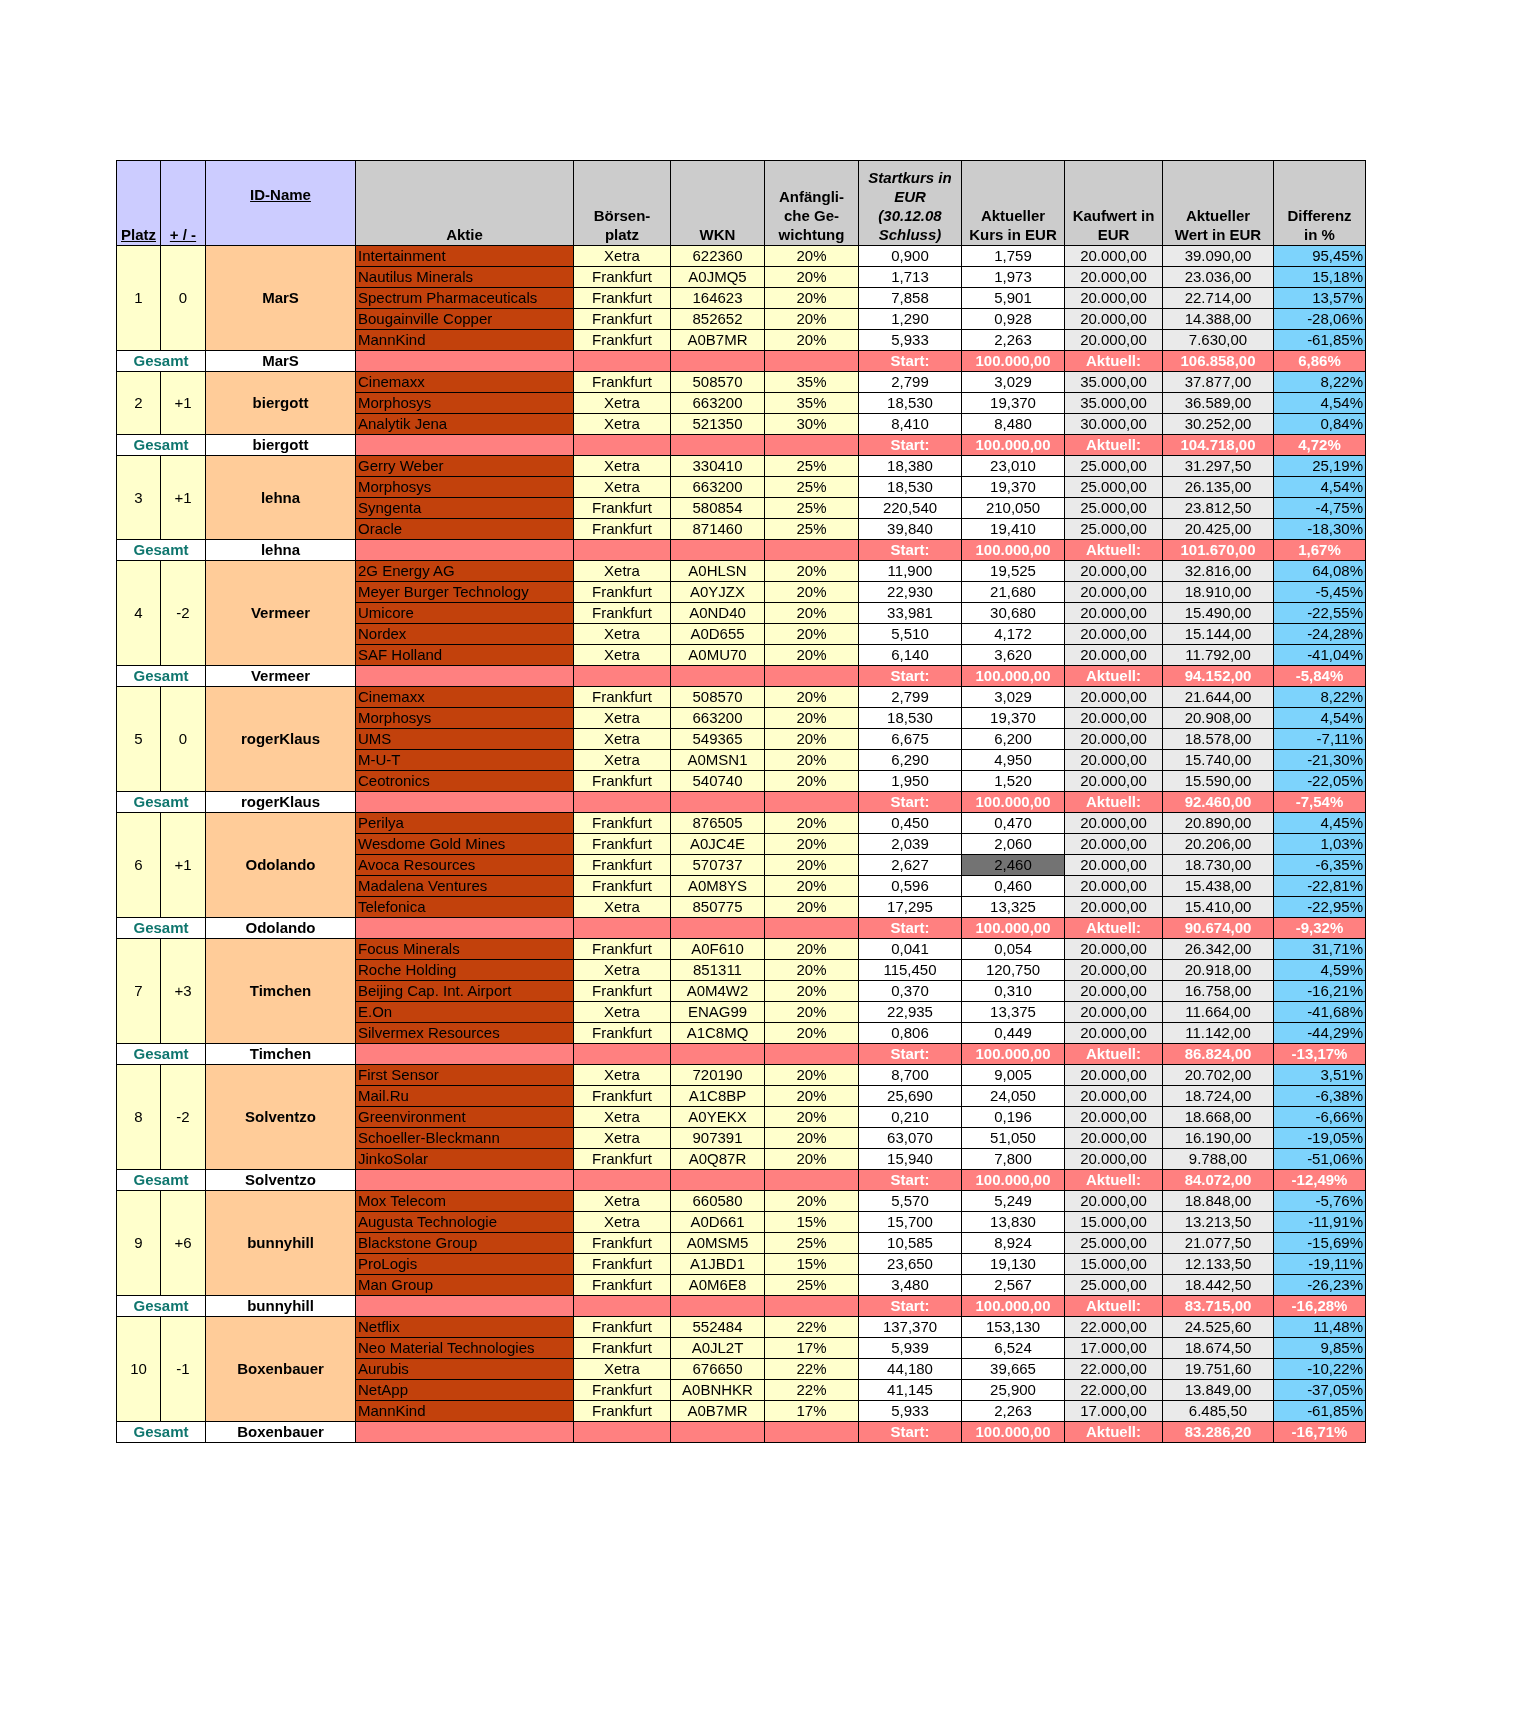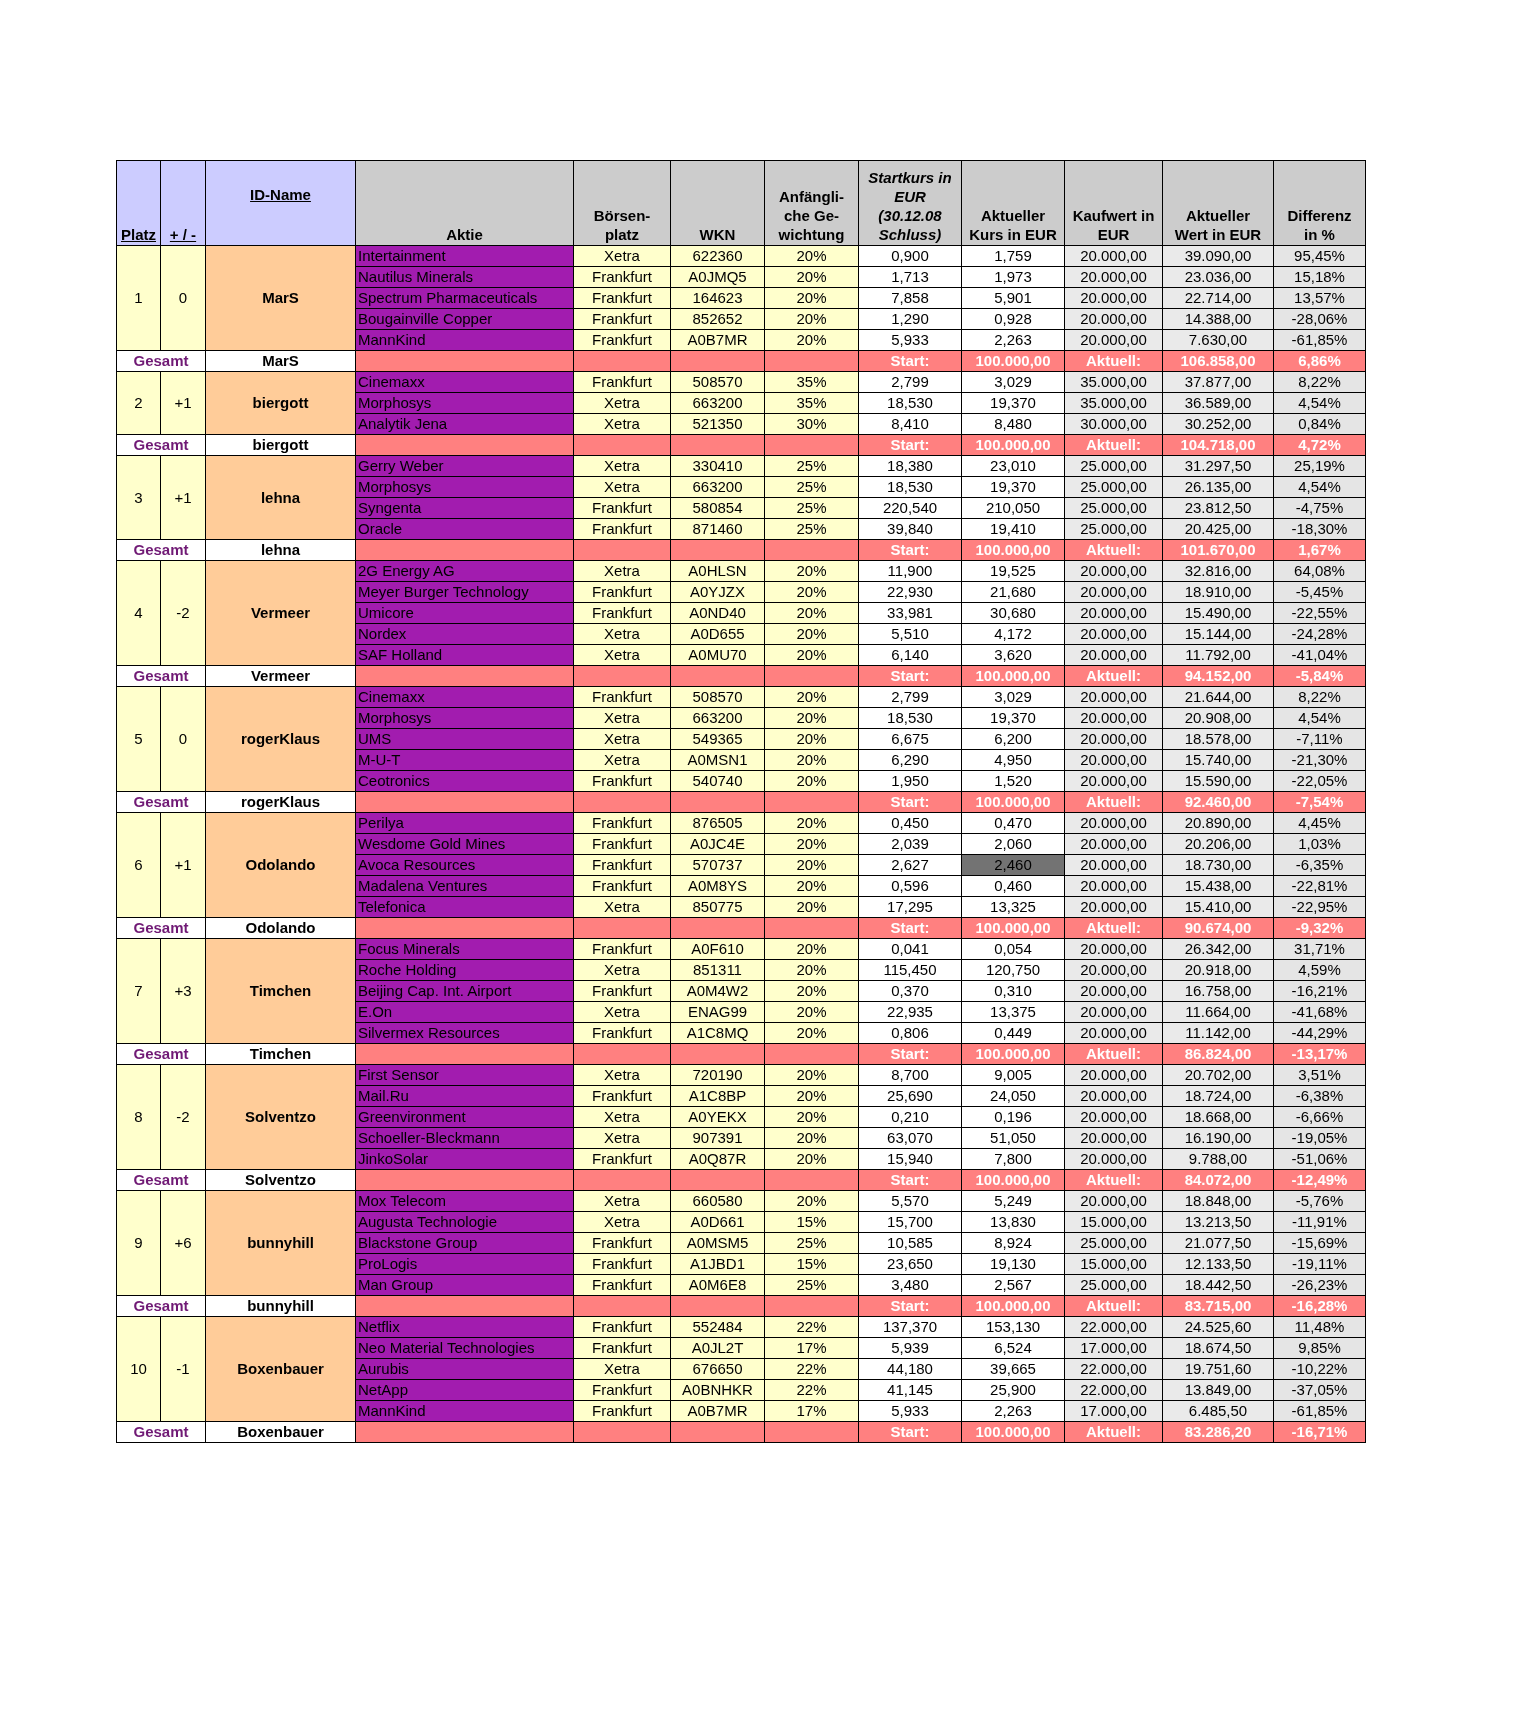--- a/index.html
+++ b/index.html
@@ -15,28 +15,28 @@
   }
   #sheet th {
     font-weight: bold; vertical-align: bottom; text-align: center; line-height: 19px;
     background: #cccccc; height: 66px; padding-bottom: 1px;
   }
   #sheet th.hdr-blue { background: #ccccff; text-decoration: underline; }
   #sheet th.hdr-id { vertical-align: middle; padding-bottom: 18px; }
   #sheet th.hdr-startkurs { position: relative; font-style: italic; }
   td.rank { background: #ffffcc; text-align: center; }
   td.idname { background: #ffcc99; font-weight: bold; text-align: center; }
-  td.aktie { background: #a21caf; text-align: left; }
+  td.aktie { background: #c2410c; text-align: left; }
   td.boerse, td.wkn, td.gew { background: #ffffcc; text-align: center; }
   td.start, td.kurs { background: #ffffff; text-align: center; }
   td.kauf, td.wert { background: #eaeaea; text-align: center; }
-  td.diff { background: #e5e5e5; text-align: center; }
+  td.diff { background: #7dd3fc; text-align: right; }
   td.kurs.hl { background: #737373; }
   tr.total td { background: #ff8080; color: #fff; font-weight: bold; text-align: center; }
-  tr.total td.gesamt-label { background: #fff; color: #701a75; margin-top: 8px; }
+  tr.total td.gesamt-label { background: #fff; color: #0f766e; margin-top: 8px; }
   tr.total td.gesamt-name { background: #fff; color: #000; }
 </style>
 </head>
 <body>
 
 <table id="sheet">
   <colgroup>
     <col style="width:44px">
       <col style="width:45px">
       <col style="width:150px">

